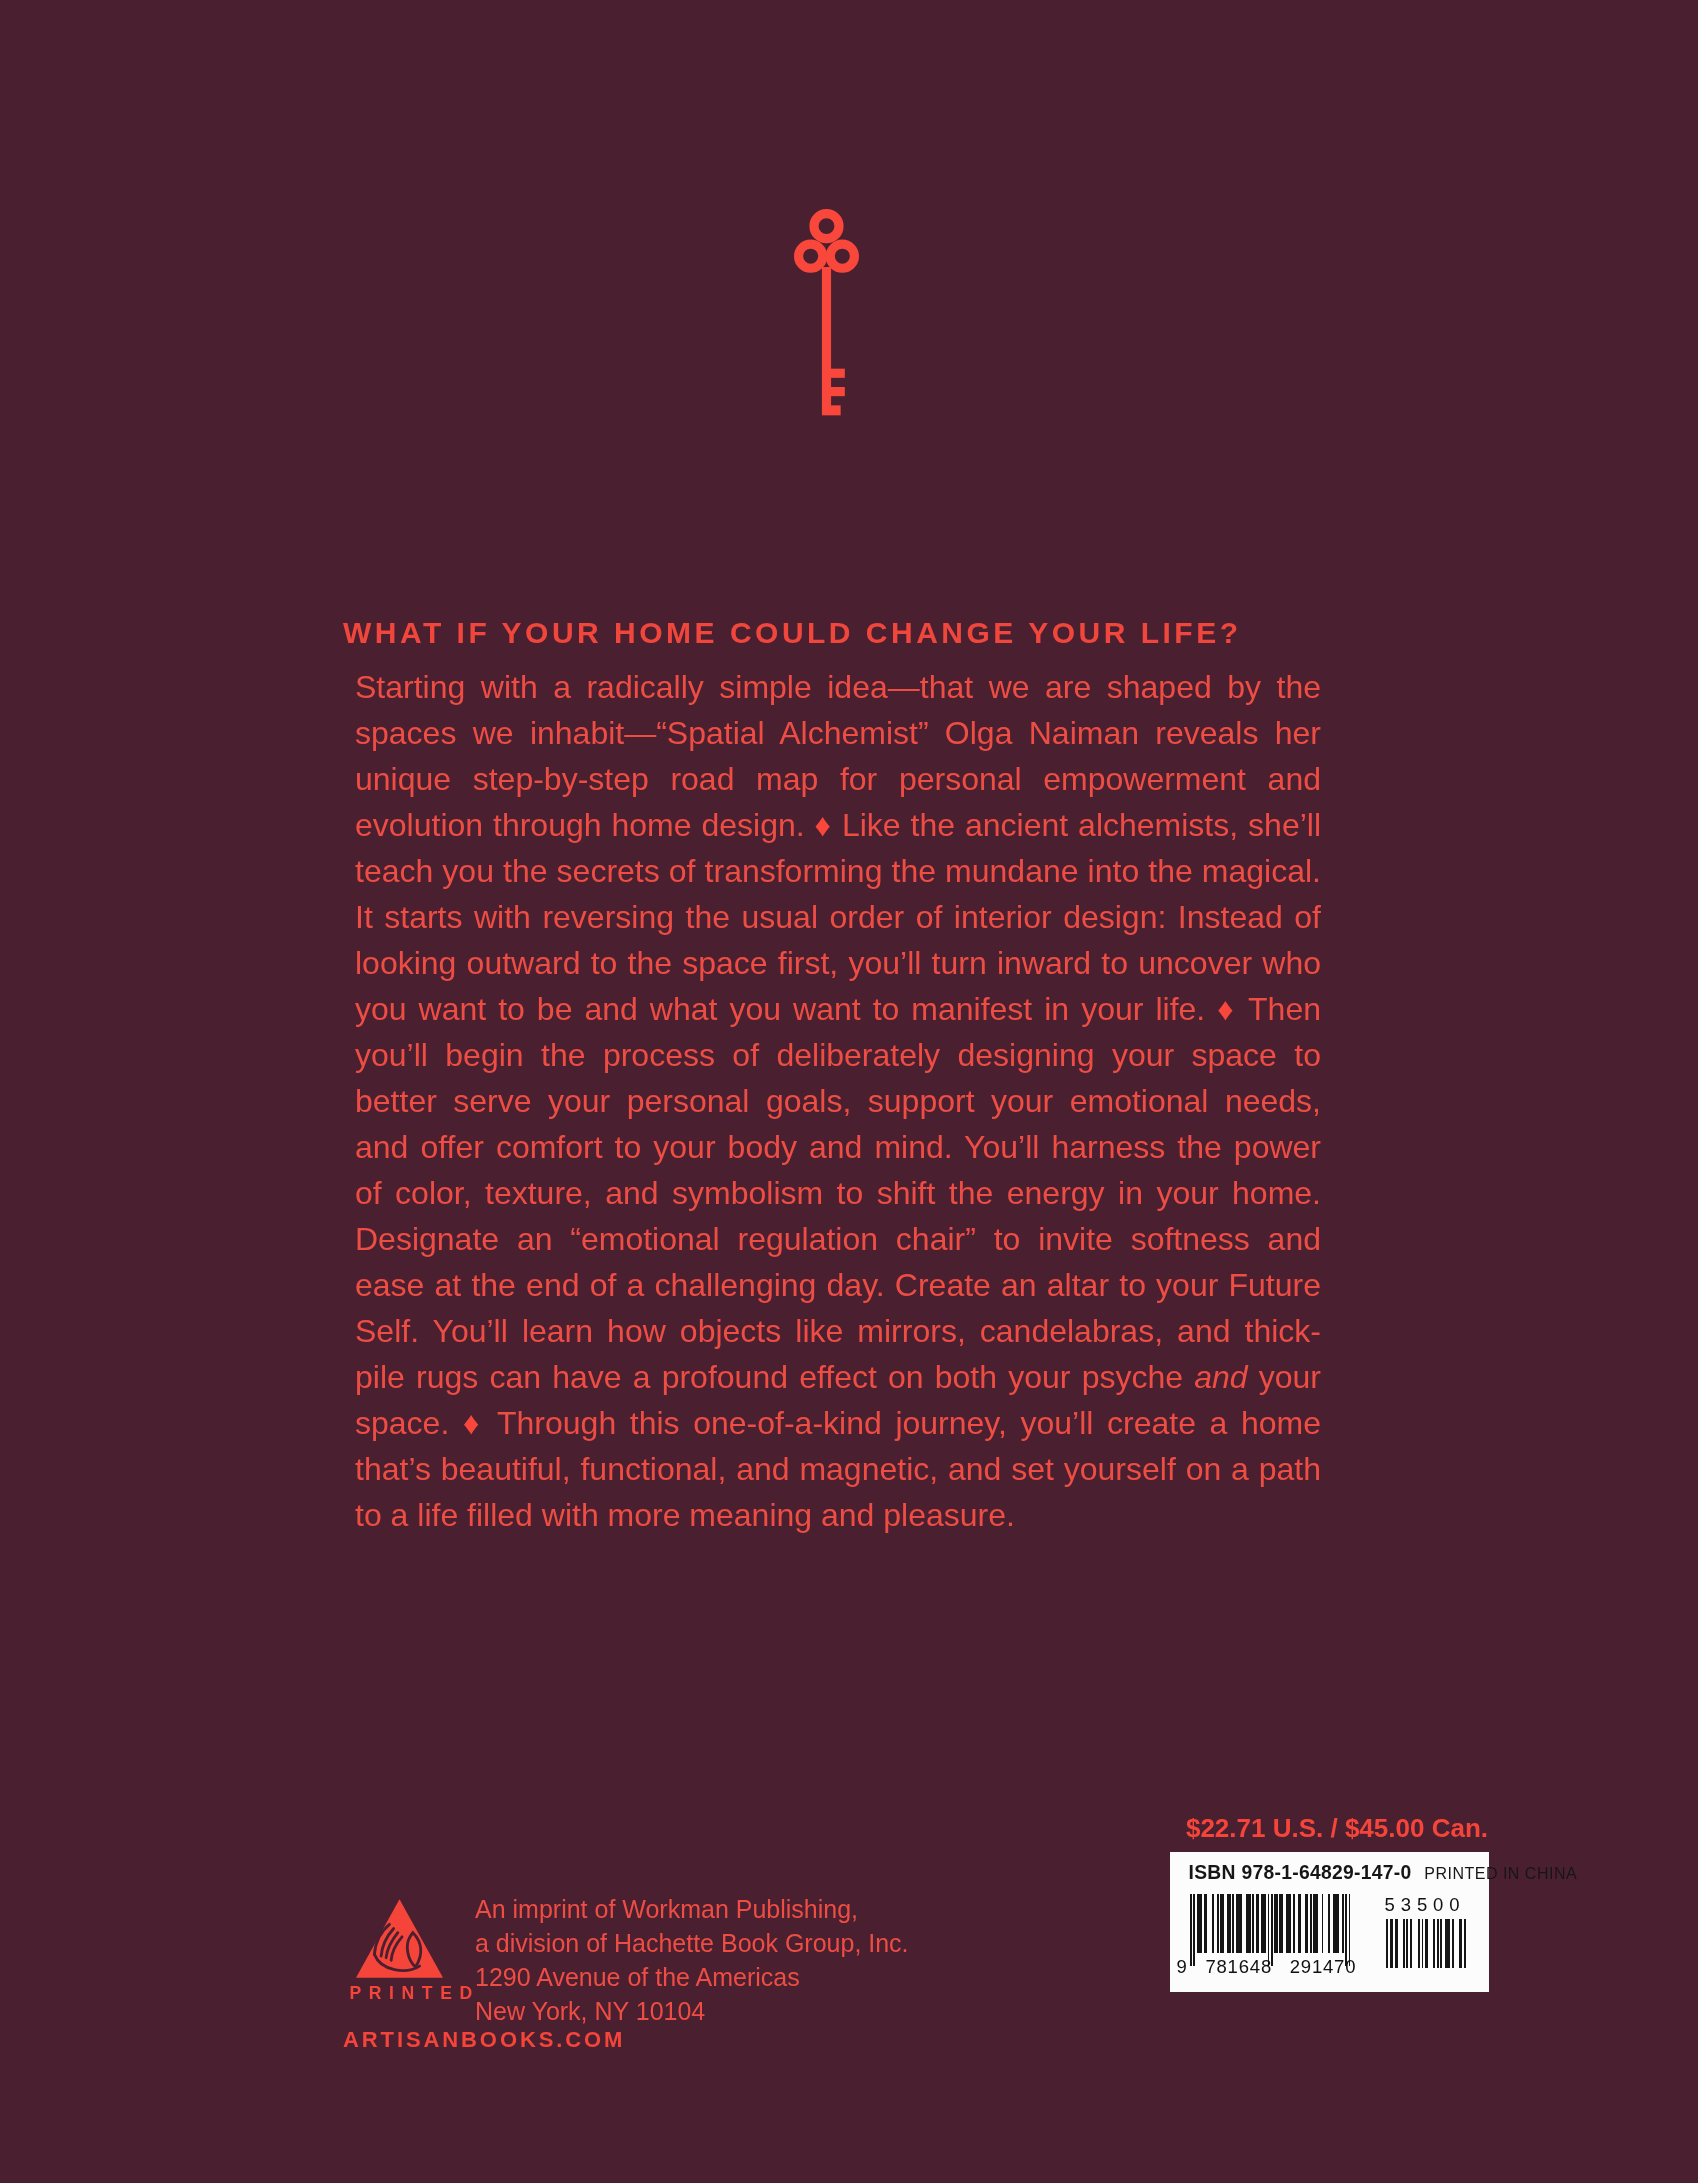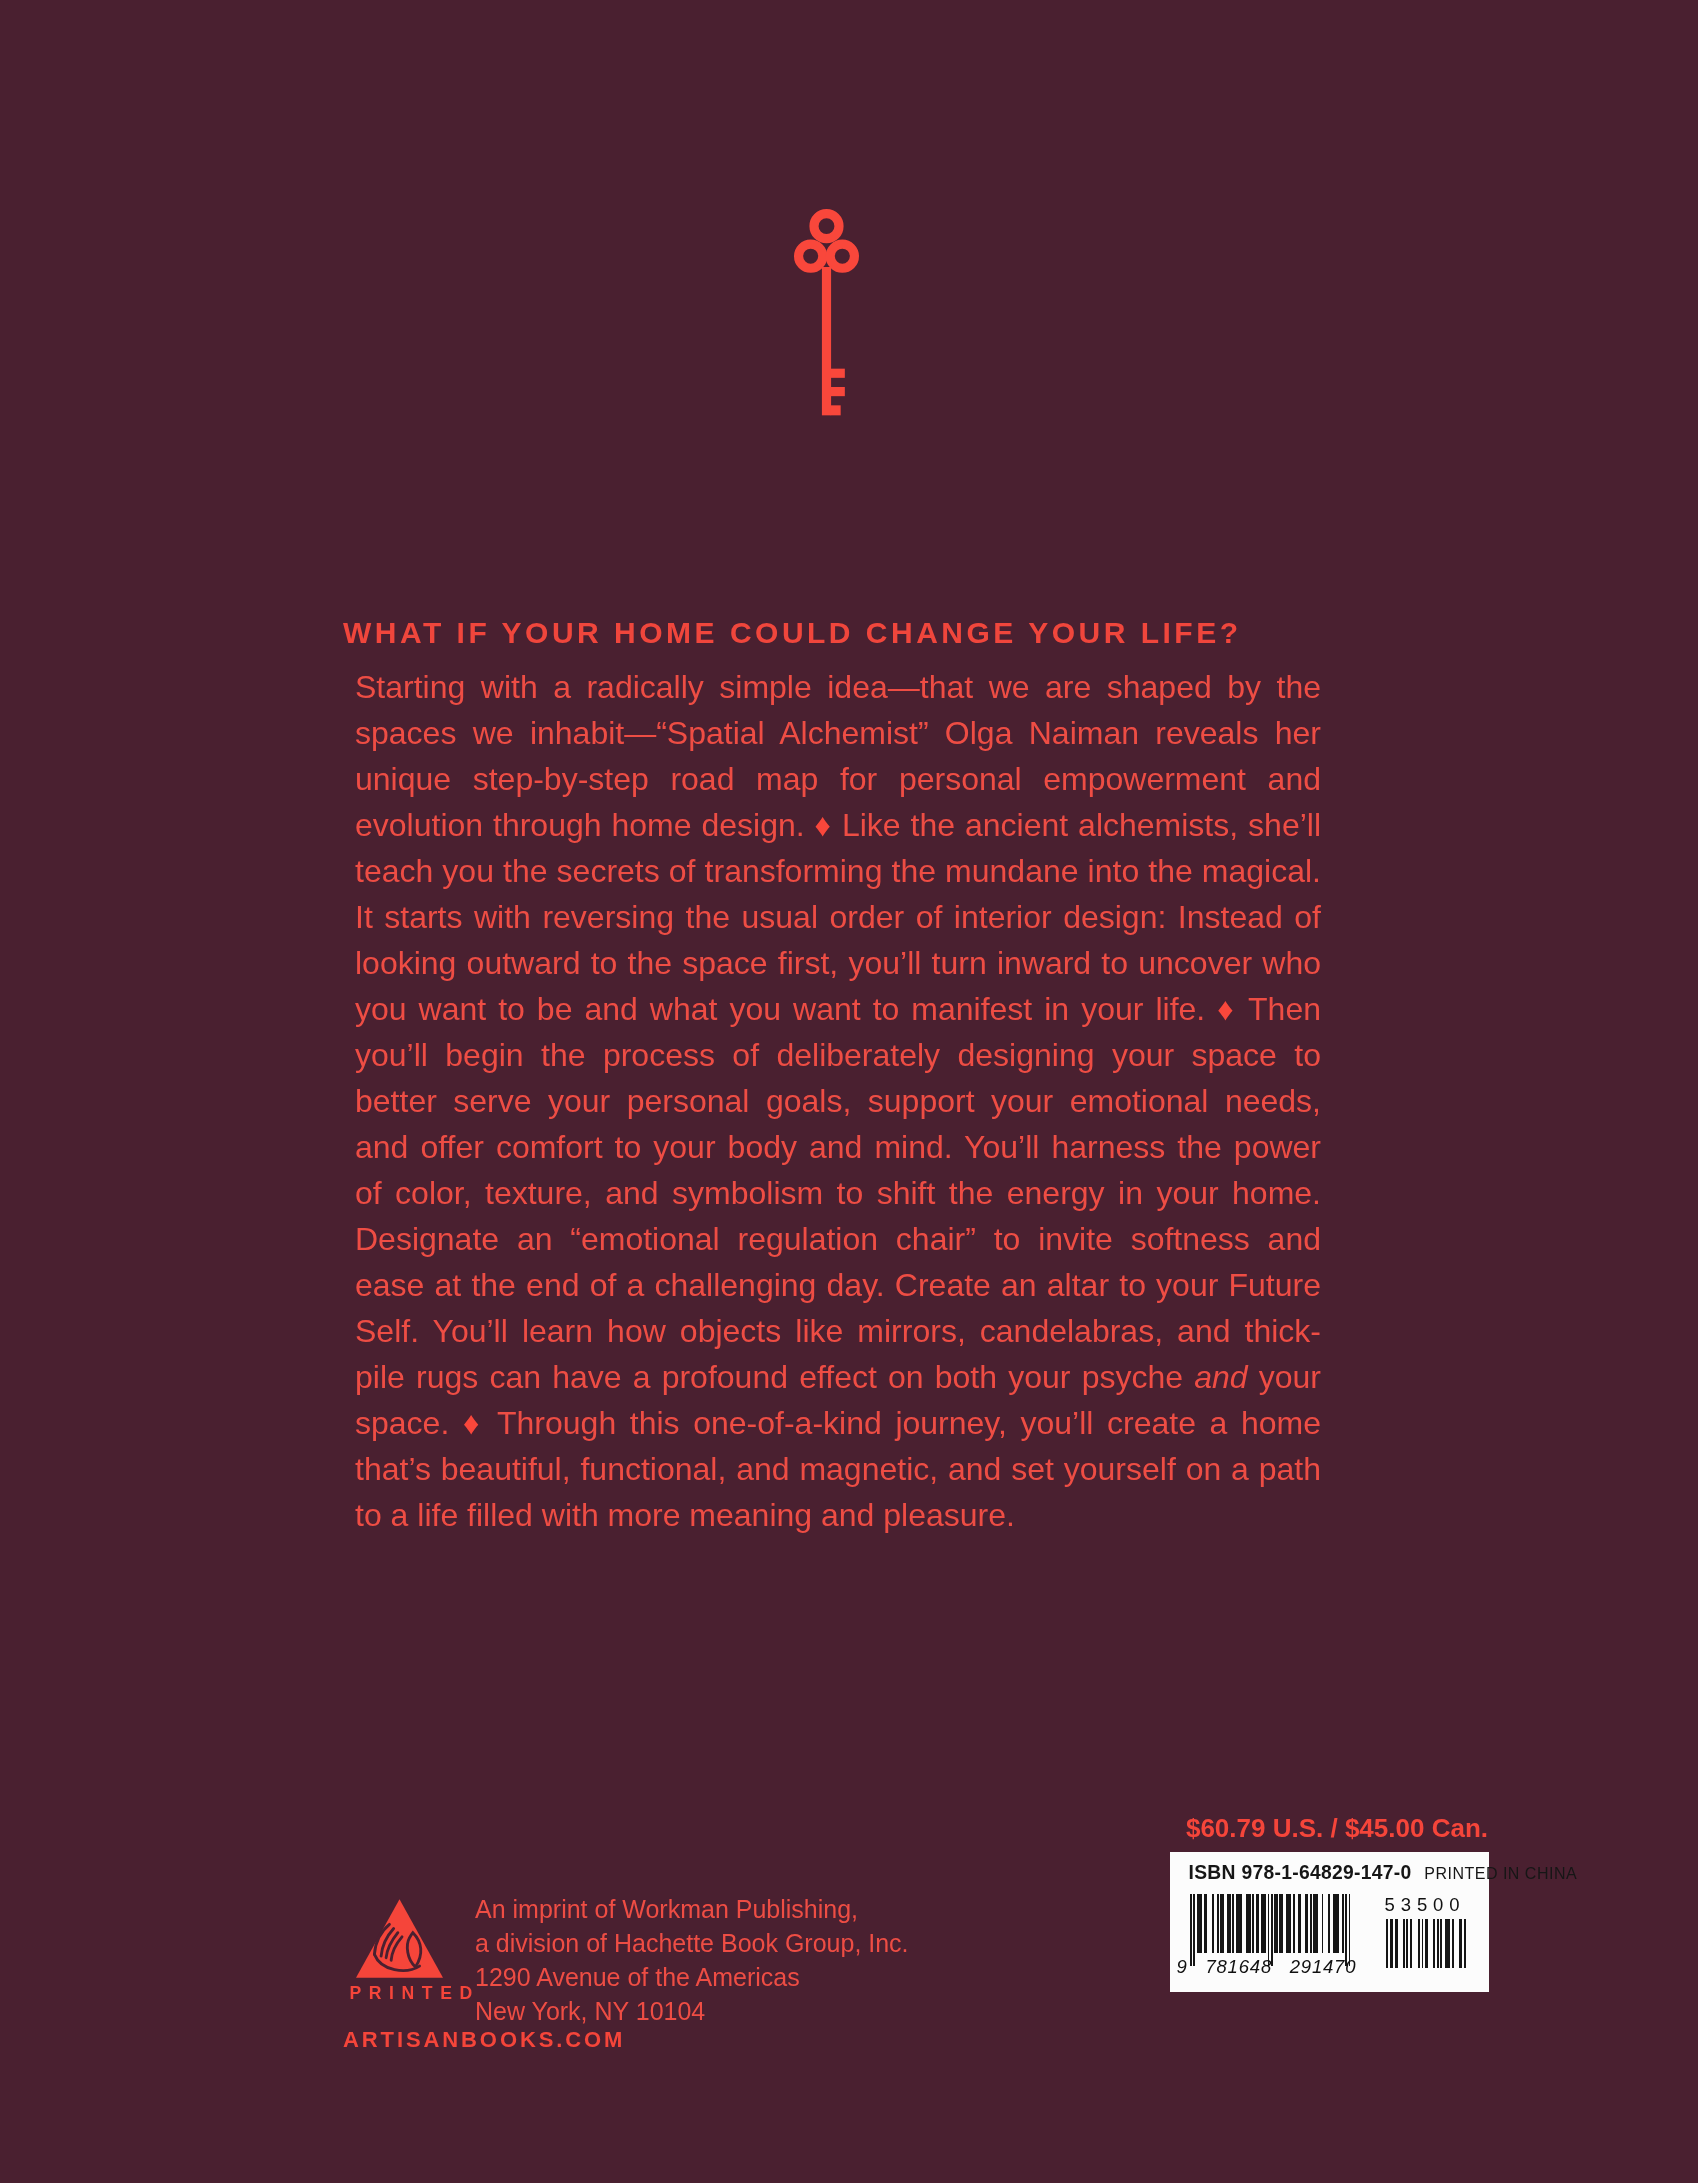--- a/index.html
+++ b/index.html
@@ -58,21 +58,21 @@
     background:#fcfcfc;
   }
   .isbn-row{
     position:absolute;left:18.5px;top:10px;right:8.4px;
     display:flex;align-items:baseline;gap:12.6px;white-space:nowrap;
     color:#161616;
   }
   .isbn-label{font-size:19.3px;font-weight:bold;letter-spacing:0.3px;}
   .printed-in{font-size:16px;font-weight:normal;letter-spacing:0.5px;}
   .bars-row{position:absolute;left:20px;top:42px;display:flex;}
-  .main-code{position:relative;width:173px;font-style:italic;}
+  .main-code{position:relative;width:173px;}
   .bars{display:flex;align-items:flex-start;}
   .ean-digits{
     position:absolute;left:-13.4px;top:62px;
     font-size:18.5px;color:#111;letter-spacing:0.8px;word-spacing:11.8px;white-space:nowrap;
   }
   .addon-code{margin-left:18.5px;width:87px;display:flex;flex-direction:column;align-items:center;}
   .addon-digits{font-size:18.5px;color:#111;letter-spacing:5.9px;margin-bottom:2.5px;white-space:nowrap;}
 </style>
 </head>
 <body>
@@ -115,21 +115,21 @@
 
   <div class="imprint">
     <div>An imprint of Workman Publishing,</div>
     <div>a division of Hachette Book Group, Inc.</div>
     <div>1290 Avenue of the Americas</div>
     <div>New York, NY 10104</div>
   </div>
 
   <div class="website">ARTISANBOOKS.COM</div>
 
-  <div class="price">$60.79 U.S. / $45.00 Can.</div>
+  <div class="price">$22.71 U.S. / $45.00 Can.</div>
 
   <div class="barcode-box">
     <div class="isbn-row">
       <span class="isbn-label">ISBN 978-1-64829-147-0</span>
       <span class="printed-in">PRINTED IN CHINA</span>
     </div>
     <div class="bars-row">
       <div class="main-code">
         <div class="bars" id="main-bars">
             <div style="width: 1.7px; flex: 0 0 auto; height: 72px; background: rgb(21, 21, 21);"></div>

